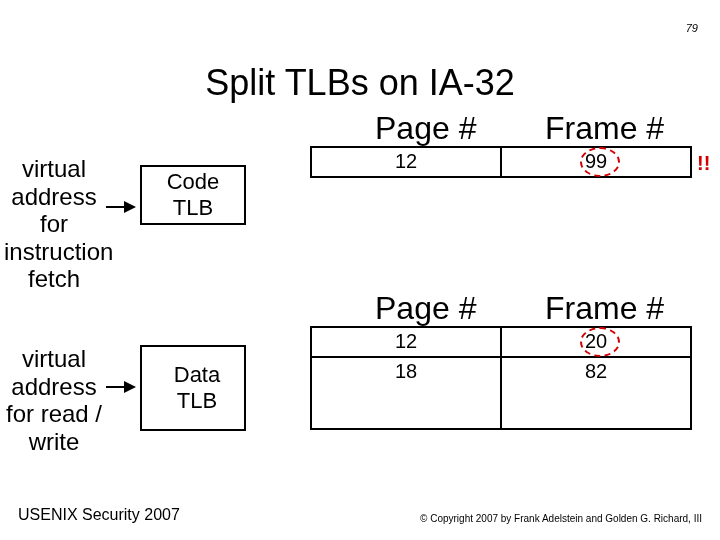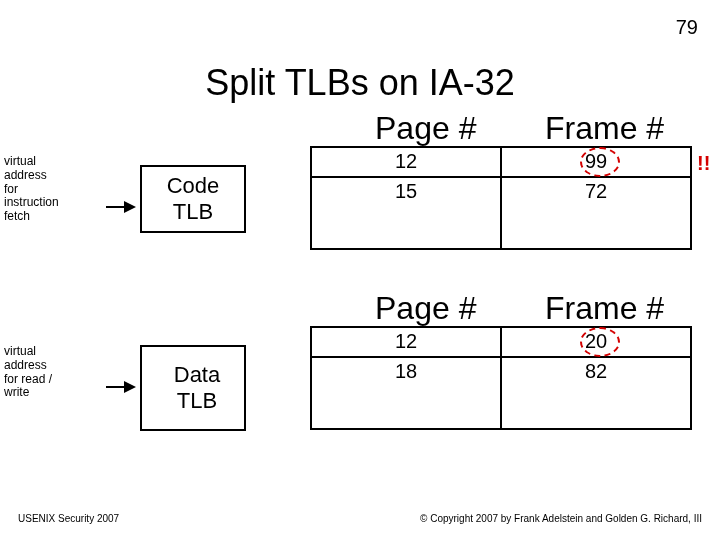--- a/index.html
+++ b/index.html
@@ -7,42 +7,44 @@
     margin: 0;
     width: 720px;
     height: 540px;
     background: #fff;
     font-family: Arial, Helvetica, sans-serif;
     position: relative;
     color: #000;
   }
   .slide-num {
     position: absolute;
-    top: 16px;
+    top: 22px;
     right: 22px;
-    font-size: 20px;
+    font-size: 11px;
+    font-style: italic;
   }
   .title {
     position: absolute;
     top: 38px;
     left: 0;
     width: 100%;
     text-align: center;
     font-size: 36px;
     font-weight: normal;
     margin-top: 24px;
   }
   .col-header {
     position: absolute;
     font-size: 32px;
   }
   .label {
     position: absolute;
-    font-size: 12px;
+    font-size: 24px;
     line-height: 1.15;
+    text-align: center;
     width: 100px;
   }
   .box {
     position: absolute;
     border: 2px solid #000;
     font-size: 22px;
     display: flex;
     align-items: center;
     justify-content: center;
     text-align: center;
@@ -83,52 +85,48 @@
   }
   .circle {
     position: absolute;
     border: 2px dashed #d40000;
     border-radius: 50%;
   }
   .footer-left {
     position: absolute;
     left: 18px;
     bottom: 16px;
-    font-size: 10px;
+    font-size: 16px;
   }
   .footer-right {
     position: absolute;
     right: 18px;
     bottom: 16px;
     font-size: 10px;
     text-align: center;
   }
 </style>
 </head>
 <body>
 
 <div class="slide-num">79</div>
 <div class="title">Split TLBs on IA-32</div>
 
 <div class="col-header" style="left:375px; top:110px;">Page #</div>
 <div class="col-header" style="left:545px; top:110px;">Frame #</div>
 
 <div class="label" style="left:4px; top:155px;" id="lbl-code">virtual<br>address<br>for<br>instruction<br>fetch</div>
 <div class="arrow" style="left:106px; top:206px; width:28px;"></div>
-<div class="box" style="left:140px; top:165px; width:106px; height:68px;" id="box-code">Code<br>TLB</div>
+<div class="box" style="left:140px; top:165px; width:106px; height:60px;" id="box-code">Code<br>TLB</div>
 
 <table class="table" style="left:310px; top:146px;">
   <tbody>
       <tr>
     <td style="width:190px; height:30px;">12</td>
     <td style="width:190px; height:24px;">99</td>
-  </tr>
-  <tr>
-    <td style="width:190px; height:72px;">15</td>
-    <td style="width:190px; height:72px;">72</td>
   </tr>
 </tbody>
   </table>
 
 <div class="circle" style="left:580px; top:147px; width:40px; height:30px;"></div>
 <div class="bang" style="left:697px; top:152px;">!!</div>
 
 <div class="col-header" style="left:375px; top:290px;">Page #</div>
 <div class="col-header" style="left:545px; top:290px;">Frame #</div>
 

